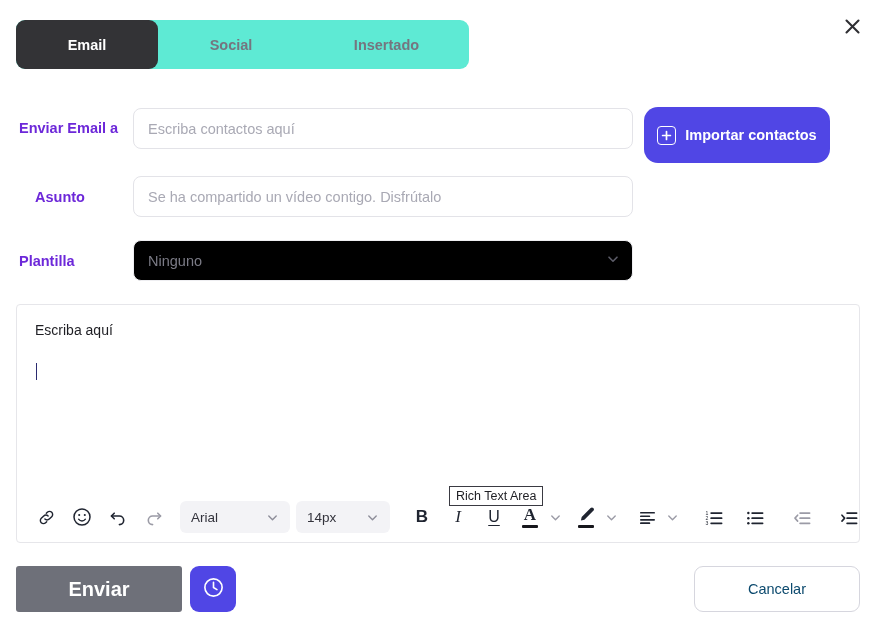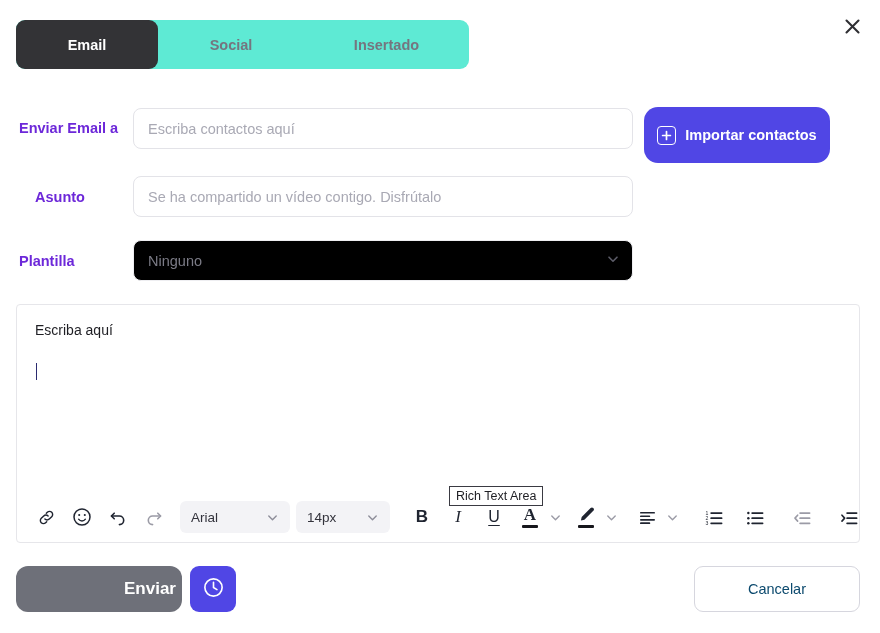--- a/index.html
+++ b/index.html
@@ -175,23 +175,23 @@
     font-size: 12.5px;
     padding: 2px 6px;
     white-space: nowrap;
     z-index: 20;
   }
 
   
   .send-btn {
     position: absolute; left: 16px; top: 566px;
     width: 166px; height: 46px;
-    background: #6e7079; border: none; border-radius: 12px;
-    color: #ffffff; font-size: 17px; font-weight: bold;
-    cursor: pointer; font-family: "Liberation Sans", sans-serif; text-align: right;
+    background: #6e7079; border: none; border-radius: 3px;
+    color: #ffffff; font-size: 20px; font-weight: bold;
+    cursor: pointer; font-family: "Liberation Sans", sans-serif;
   }
   .schedule-btn {
     position: absolute; left: 190px; top: 566px;
     width: 46px; height: 46px;
     background: #5046e5; border: none; border-radius: 9px;
     color: #ffffff; display: flex; align-items: center; justify-content: center;
     cursor: pointer;
   }
   .cancel-btn {
     position: absolute; left: 694px; top: 566px;

